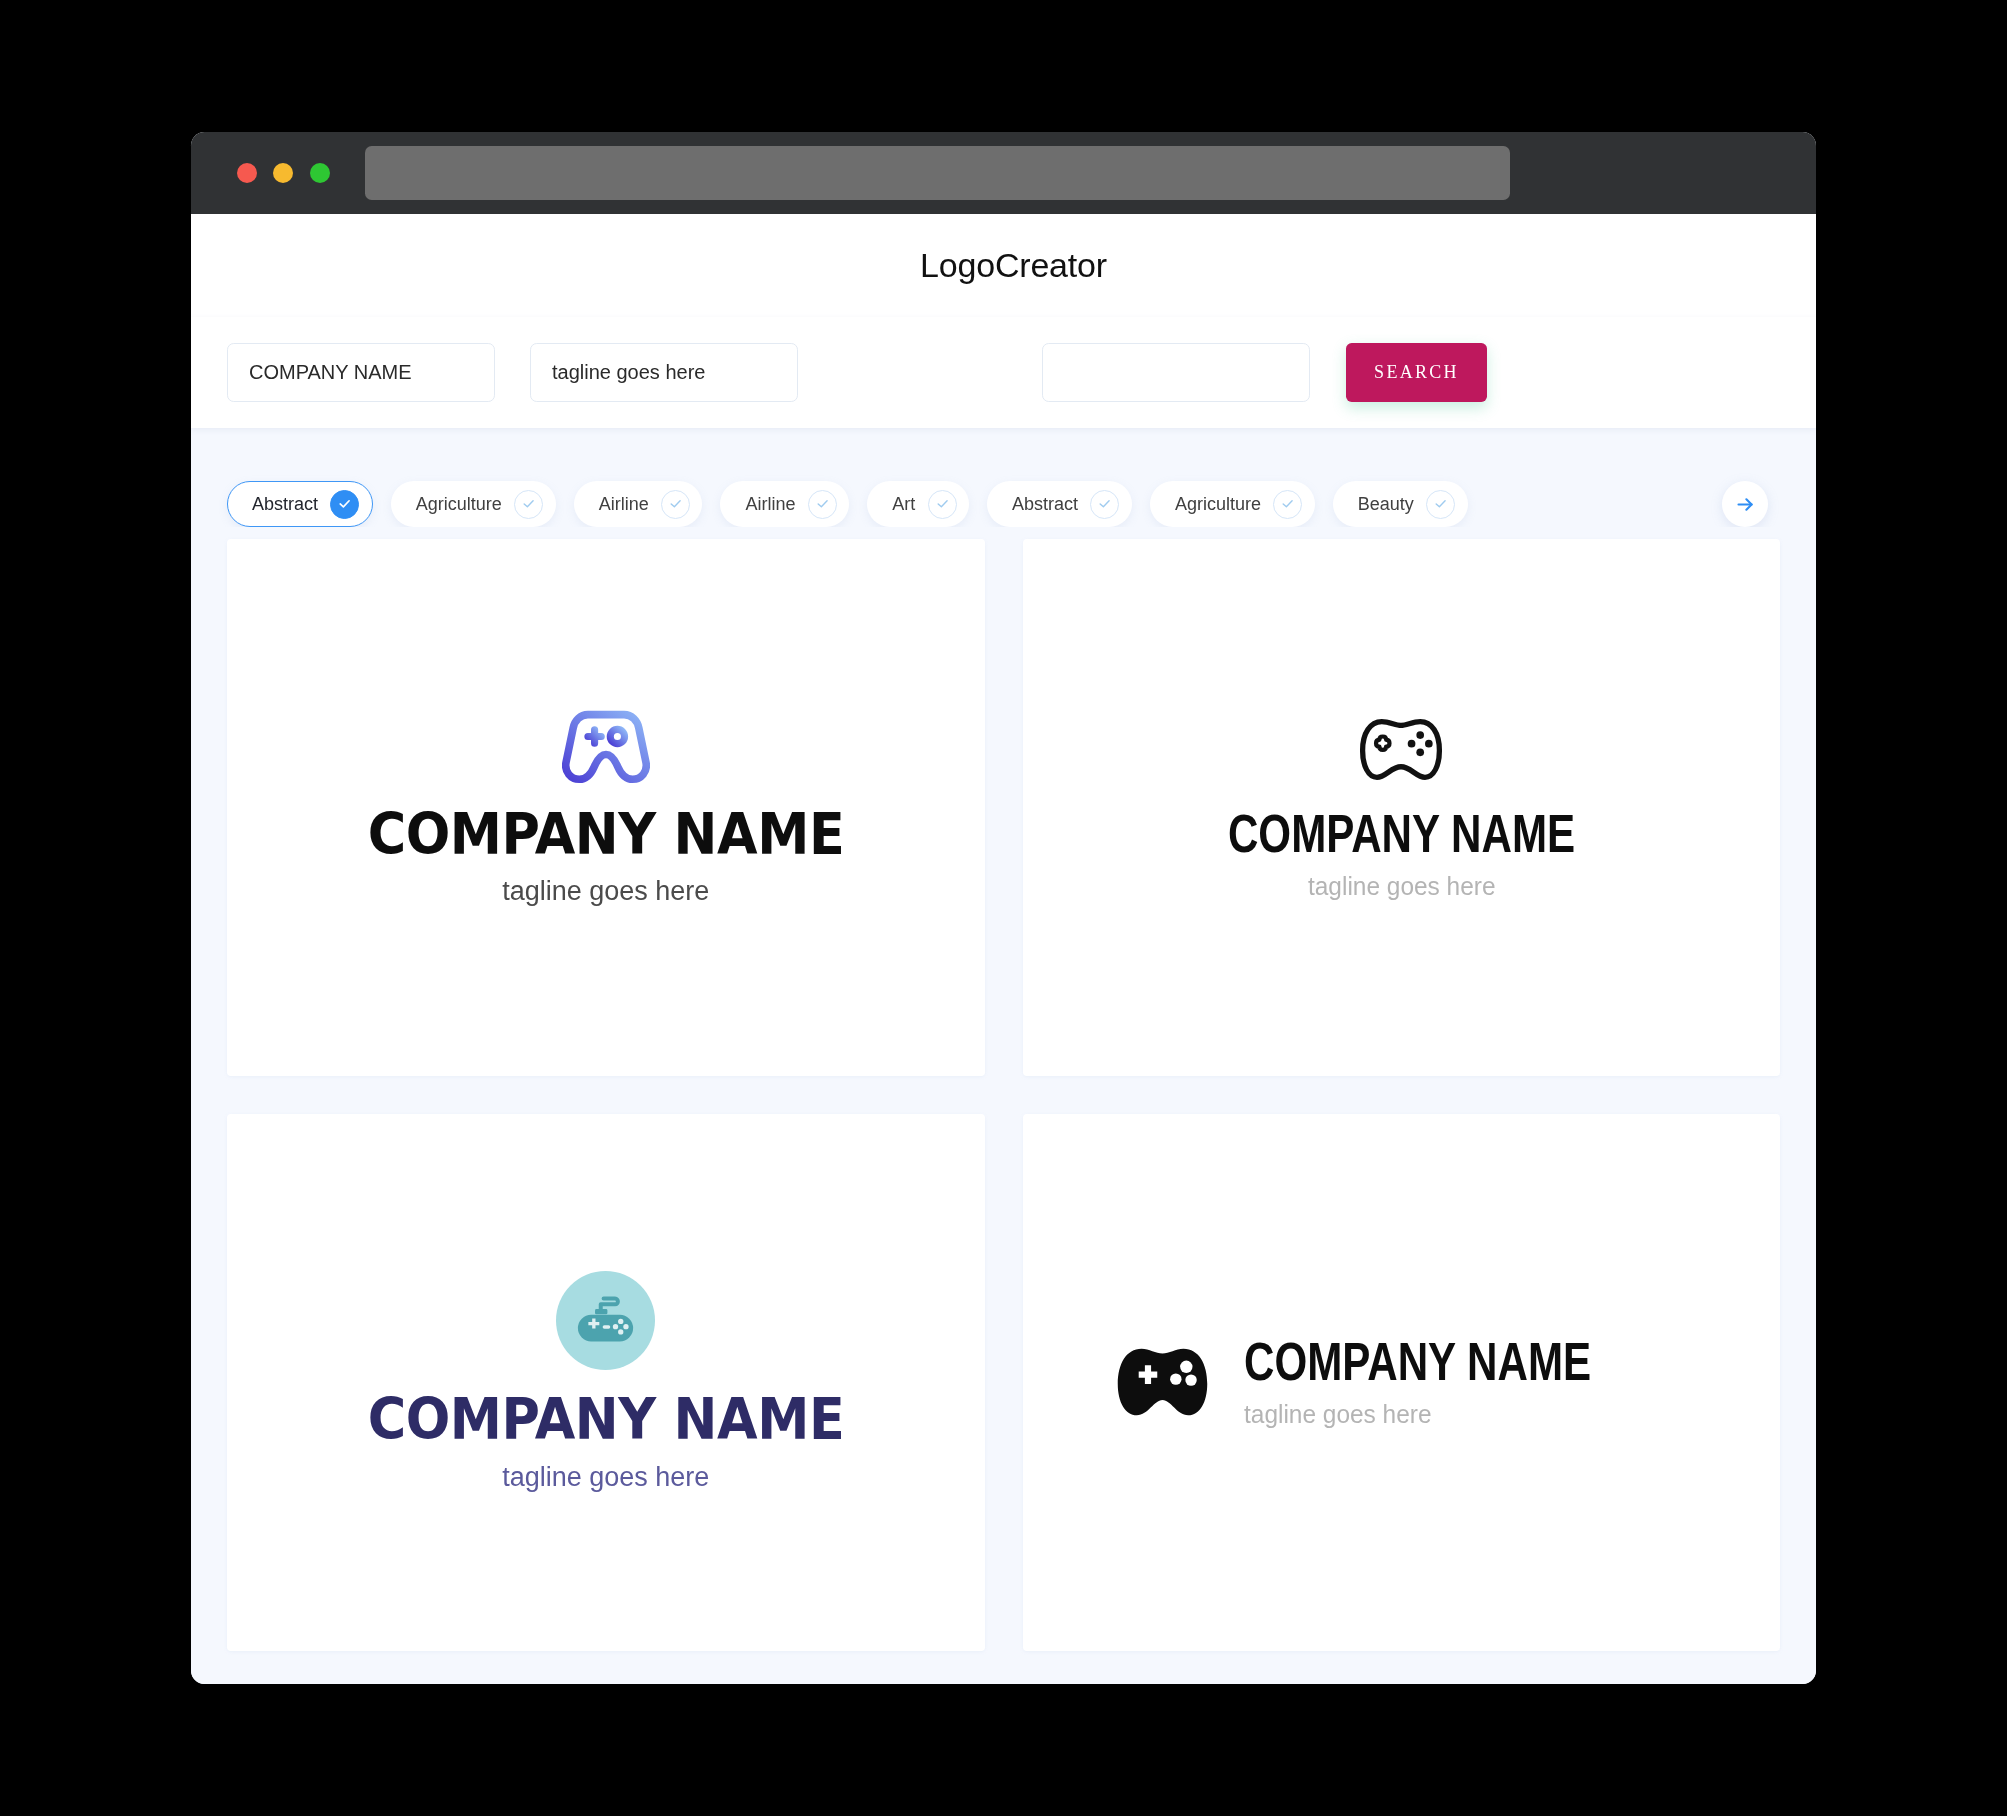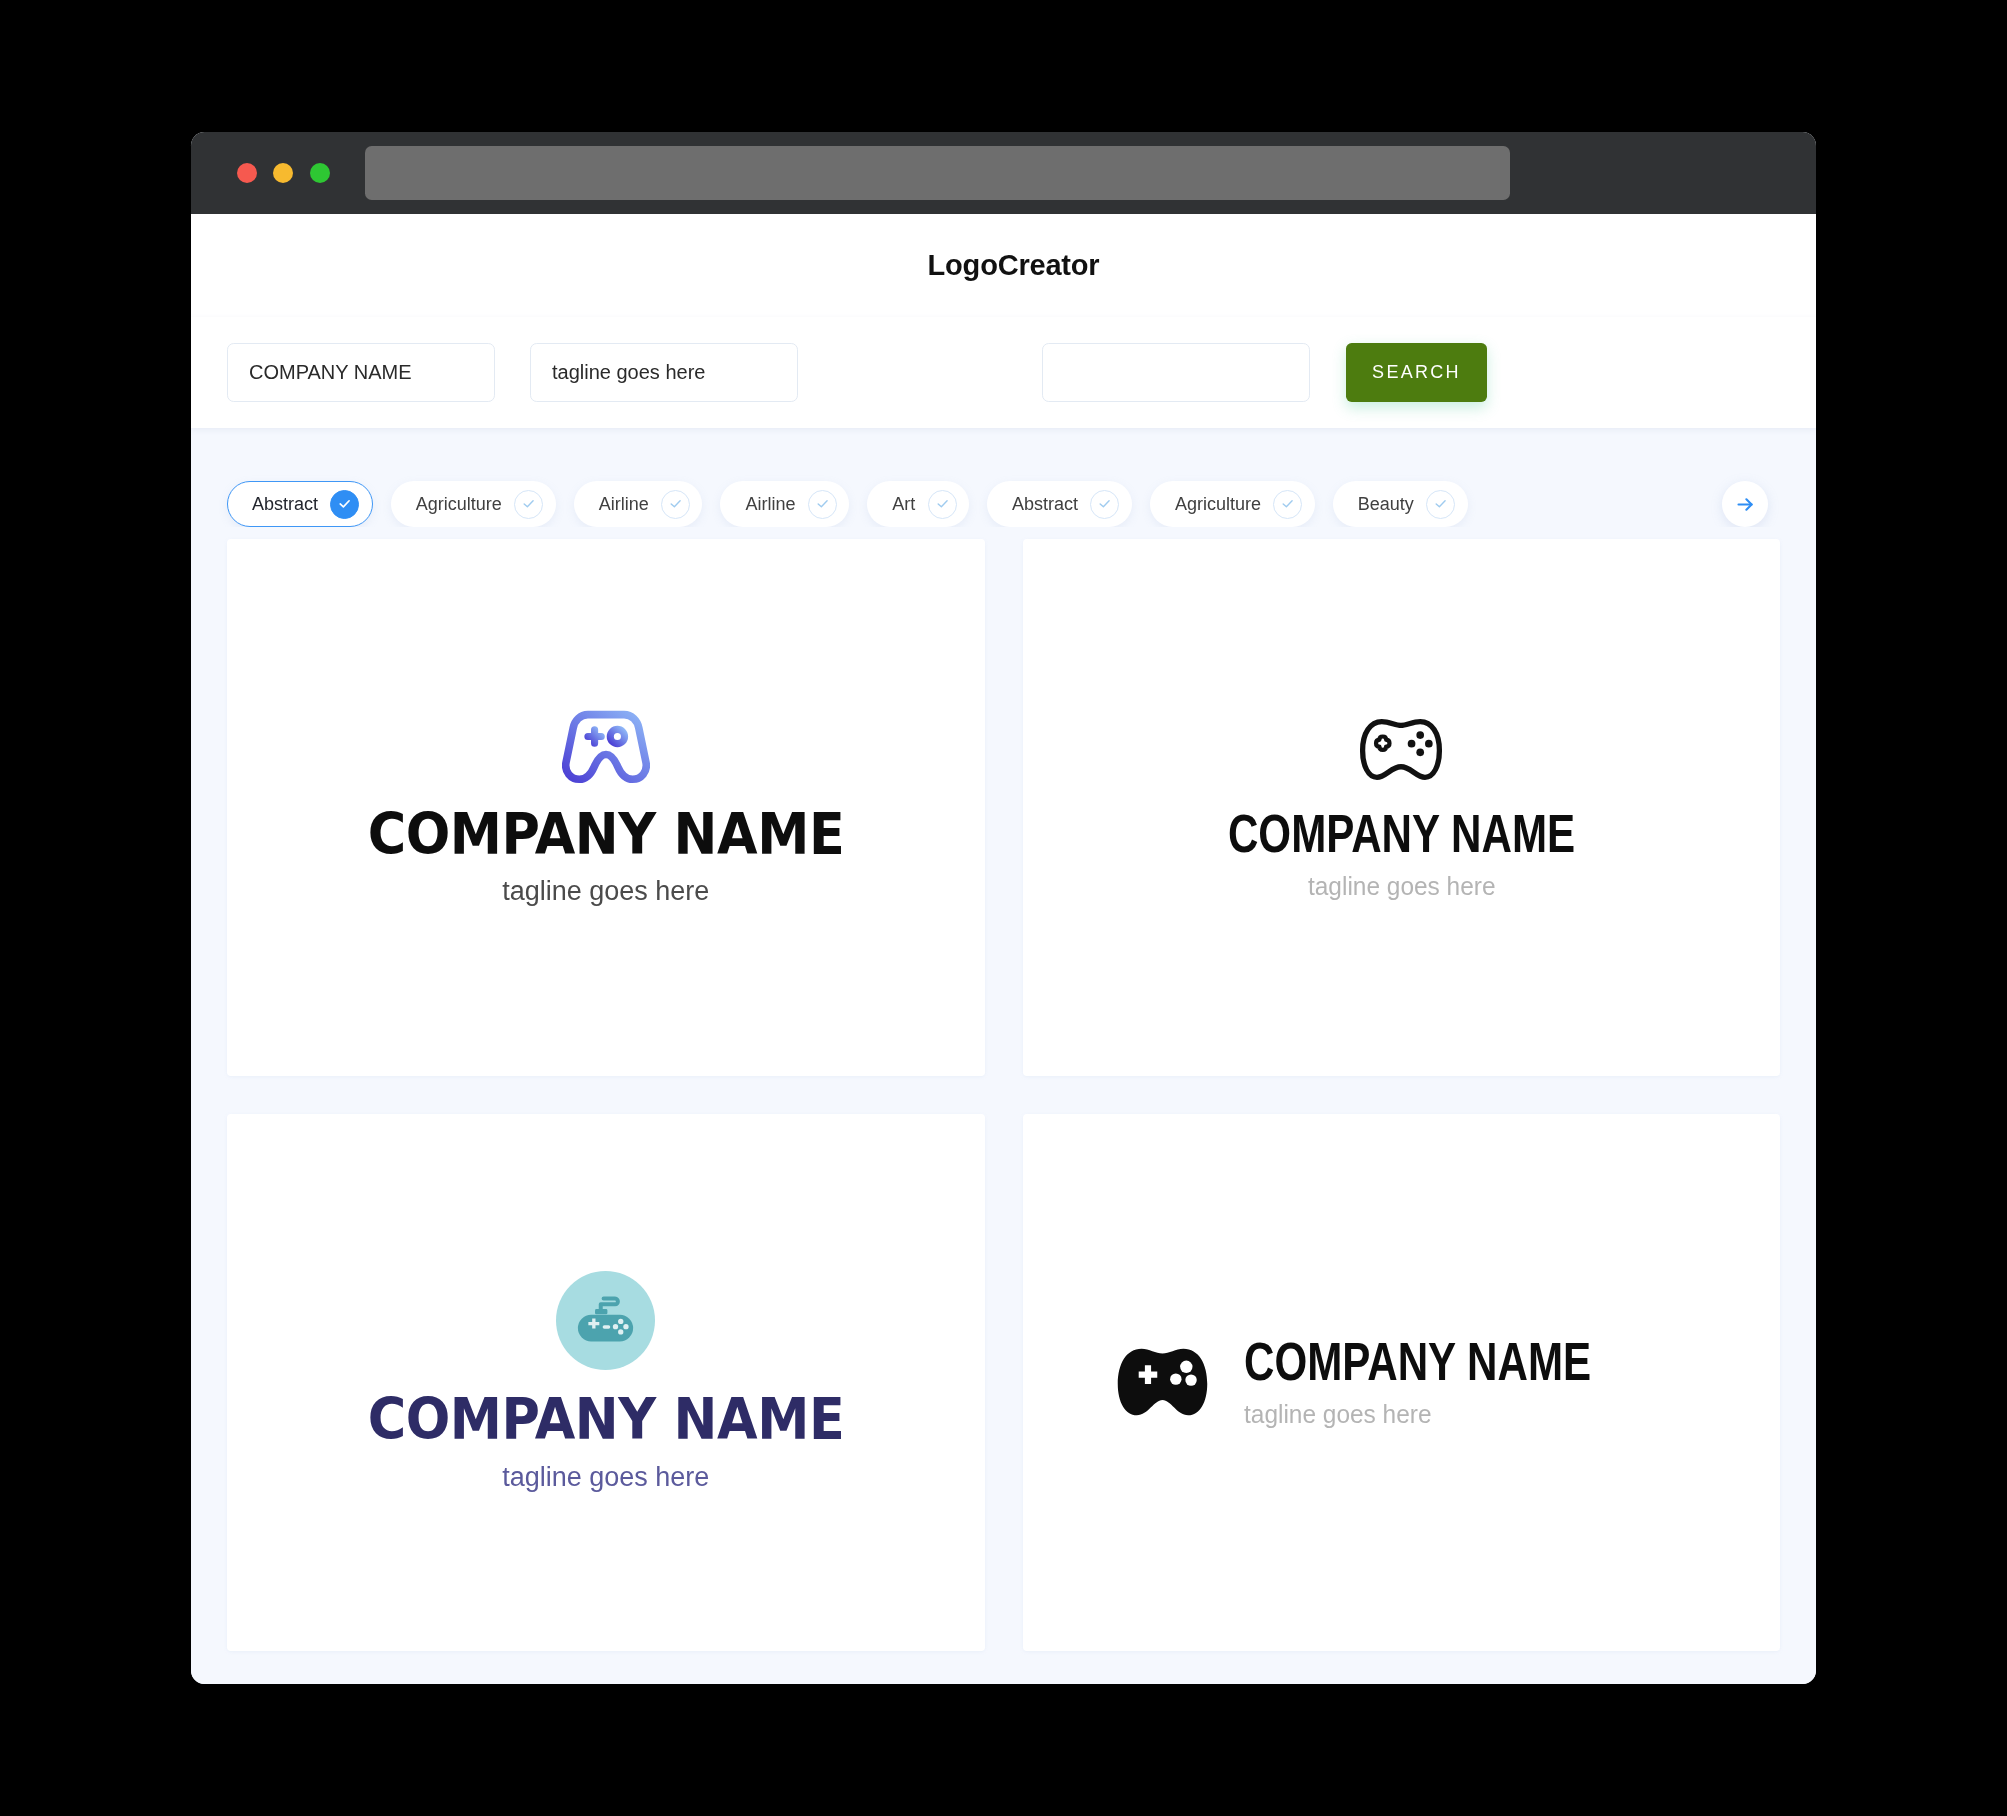--- a/index.html
+++ b/index.html
@@ -47,22 +47,22 @@
 
   
   .app-header {
     height: 103px;
     background: #ffffff;
     display: flex;
     align-items: center;
     justify-content: center;
   }
   .app-title {
-    font-size: 29px;
-    font-weight: 700;
+    font-size: 34px;
+    font-weight: 400;
     color: #111111;
     letter-spacing: -0.2px;
     margin-left: 20px;
   }
 
   
   .search-row {
     height: 111px;
     background: #ffffff;
     display: flex;
@@ -86,27 +86,27 @@
     font-family: "Liberation Sans", sans-serif;
     outline: none;
   }
   .field::placeholder { color: #2a2a2a; }
   .field-company { width: 268px; }
   .field-tagline { width: 268px; margin-left: 35px; }
   .field-extra   { width: 268px; margin-left: 244px; }
   .search-btn {
     margin-left: 36px;
     width: 141px; height: 59px;
-    background: #4d7c0f;
+    background: #be185d;
     border: none;
     border-radius: 5.7px;
     color: #ffffff;
     font-size: 18px;
     letter-spacing: 2.3px;
-    font-family: Liberation Sans, sans-serif;
+    font-family: Liberation Serif, serif;
     cursor: pointer;
     box-shadow: 0 5.7px 13.4px rgba(78,203,156,0.30);
   }
 
   
   .chips-row {
     height: 99px;
     background: #f5f8fe;
     display: flex;
     align-items: flex-end;

